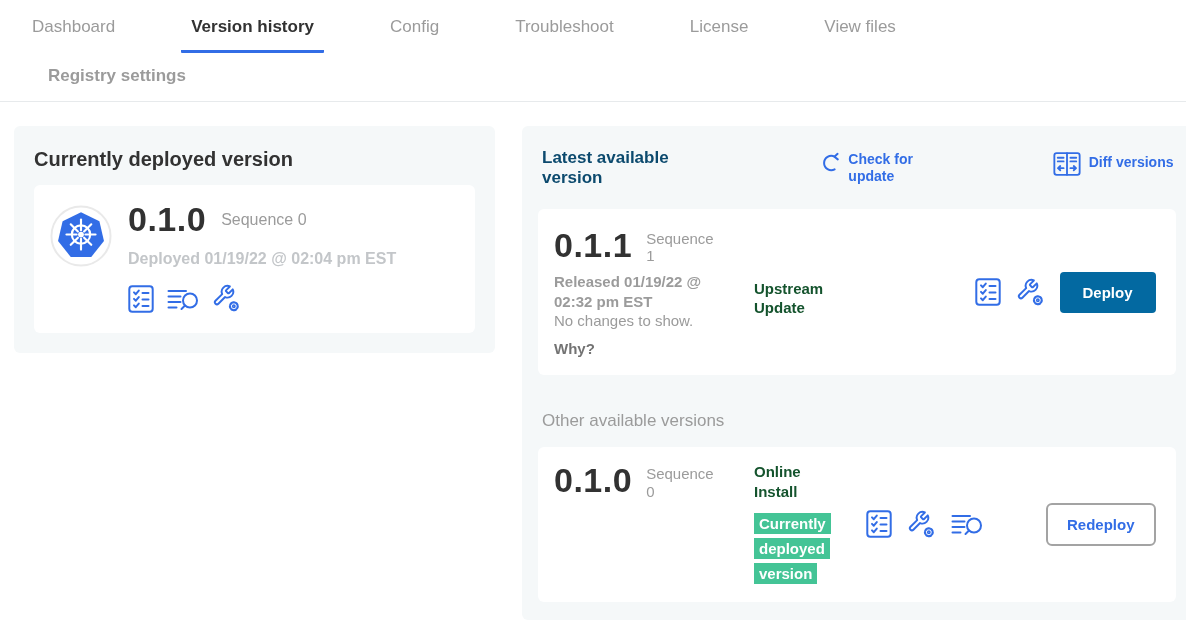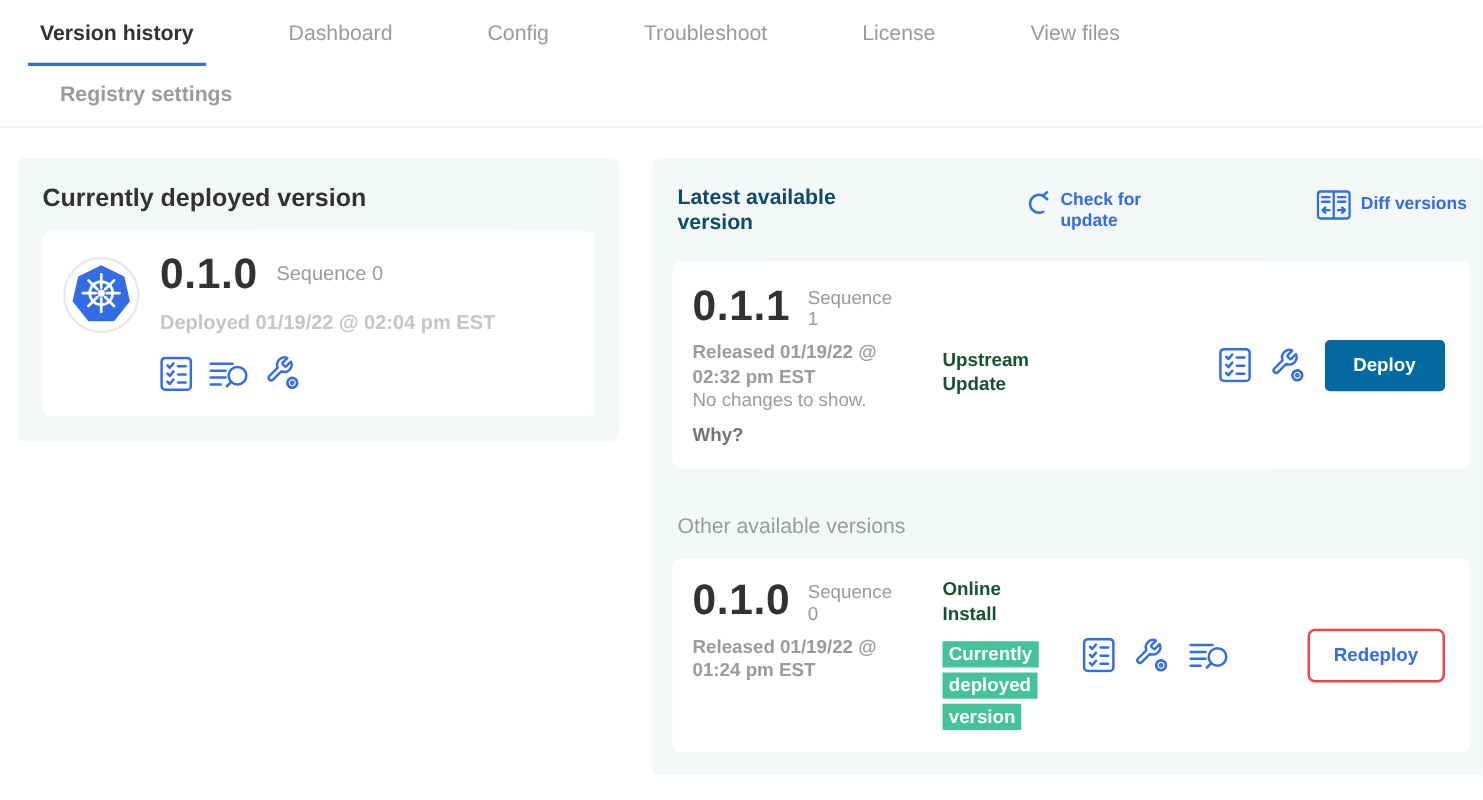--- a/index.html
+++ b/index.html
@@ -64,21 +64,21 @@
   .badge {
     display: inline; background: #44c496; color: #ffffff;
     font-size: 15px; font-weight: 700; padding: 2px 5px;
     box-decoration-break: clone; -webkit-box-decoration-break: clone;
   }
   .btn-primary {
     background: #0369a1; color: #fff; border: none; border-radius: 4px;
     font-family: inherit; font-size: 15px; font-weight: 700; padding: 12px 23px; cursor: pointer;
   }
   .btn-outline {
-    background: #fff; color: #326de6; border: 2px solid #ef4444; border-radius: 6px;
+    background: #fff; color: #326de6; border: 2px solid #a3a3a3; border-radius: 6px;
     font-family: inherit; font-size: 15px; font-weight: 700; padding: 11px 19px; cursor: pointer; margin-left: 48px;
   }
 
   
   svg.ic { display: block; fill: none; stroke: currentColor; stroke-width: 2; stroke-linecap: round; stroke-linejoin: round; }
 </style>
 </head>
 <body>
 
 <svg width="0" height="0" style="position:absolute">
@@ -124,22 +124,22 @@
       <line x1="18.7" y1="6.2" x2="25" y2="6.2"></line>
         <line x1="18.7" y1="10.2" x2="25" y2="10.2"></line>
       <path d="M11.3 17.5 H5.4 M7.7 15.2 L5.2 17.5 l2.5 2.3"></path>
       <path d="M18.7 17.5 H24.6 M22.3 15.2 L24.8 17.5 l-2.5 2.3"></path>
     </g>
   </defs>
 </svg>
 
 <header class="app-header">
   <div class="tabs-row">
+    <div class="tab">Dashboard</div>
     <div class="tab active">Version history</div>
-    <div class="tab">Dashboard</div>
     <div class="tab">Config</div>
     <div class="tab">Troubleshoot</div>
     <div class="tab">License</div>
     <div class="tab">View files</div>
   </div>
   <div class="tabs-row2">
     <div class="tab2">Registry settings</div>
   </div>
 </header>
 
@@ -244,21 +244,20 @@
     </div>
 
     <h3 class="other-title">Other available versions</h3>
 
     <div class="version-card card-other">
       <div class="vc-col1">
         <div class="version-row vr-top">
           <span class="version-number">0.1.0</span>
           <span class="seq-label seq-narrow">Sequence 0</span>
         </div>
-        <div class="released">Released 01/19/22 @ 01:24 pm EST</div>
       </div>
       <div class="vc-col2">
         <div class="source-label">Online Install</div>
         <div class="badge-wrap">
           <span class="badge">Currently deployed version</span>
         </div>
       </div>
       <div class="vc-col3">
         <span class="icon-btn">
           <svg class="ic" viewBox="0 0 26 28" width="26" height="28">

